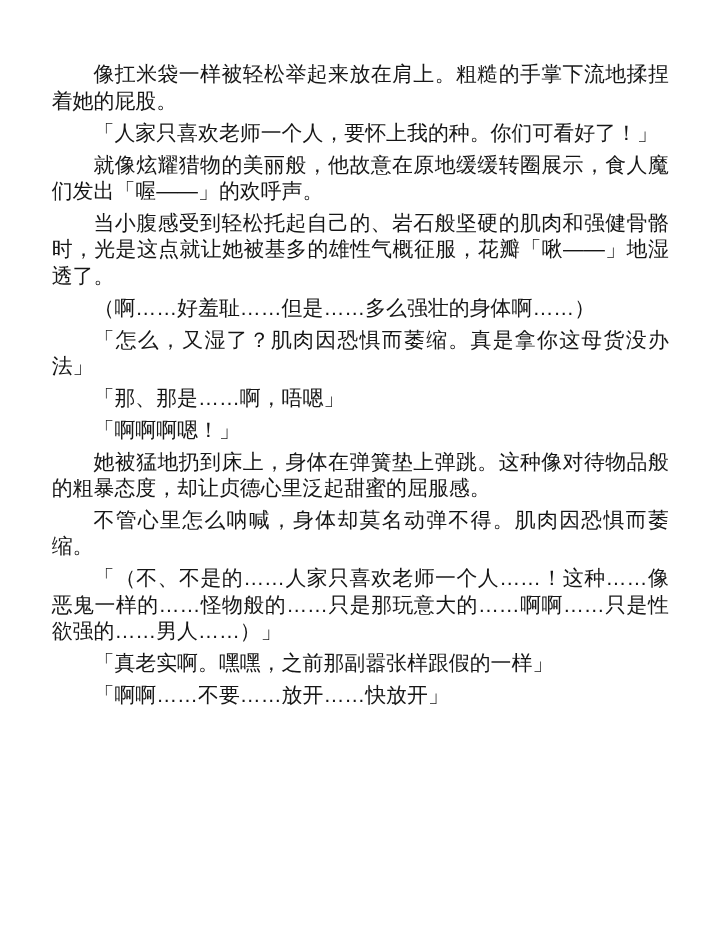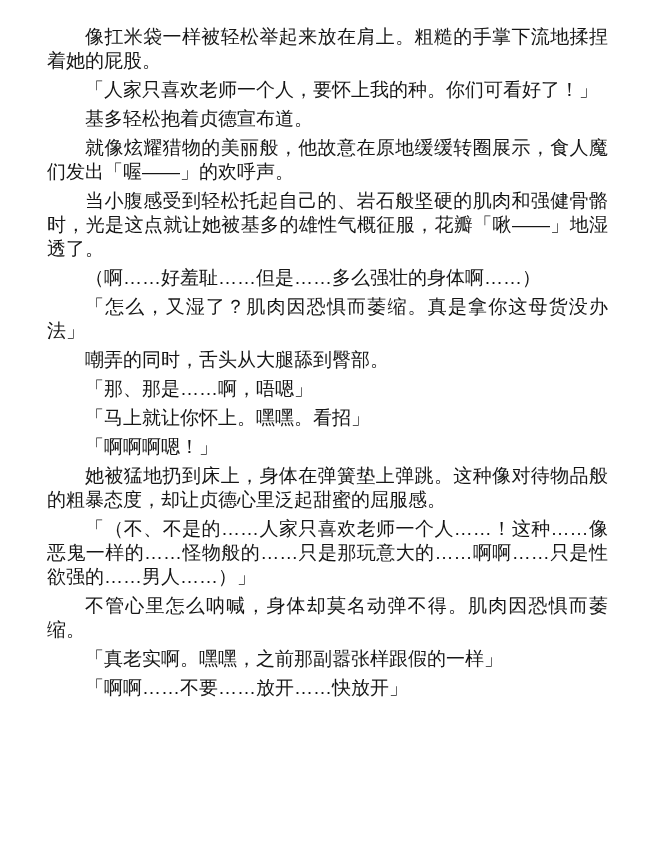--- a/index.html
+++ b/index.html
@@ -19,42 +19,40 @@
     padding: 25px 42px 0 47px;
     background: #ffffff;
   }
   .novel-body {
     font-family: "Liberation Sans", "DejaVu Sans", sans-serif;
     font-size: 19px;
     line-height: 24px;
     color: #161616;
     text-align: justify;
     letter-spacing: 0;
+    margin-top: 32px;
   }
   .novel-body p {
     margin: 0 0 5px 0;
     text-indent: 2em;
     word-break: break-all;
   }
 </style>
 </head>
 <body style="background: rgb(255, 255, 255);">
 
 <div class="page">
   <div class="novel-body" id="novel-body" style="color: rgb(22, 22, 22);">
       <p>像扛米袋一样被轻松举起来放在肩上。粗糙的手掌下流地揉捏着她的屁股。</p>
       <p>「人家只喜欢老师一个人，要怀上我的种。你们可看好了！」</p>
-      <p>基多轻松抱着贞德宣布道。</p>
       <p>就像炫耀猎物的美丽般，他故意在原地缓缓转圈展示，食人魔们发出「喔——」的欢呼声。</p>
       <p>当小腹感受到轻松托起自己的、岩石般坚硬的肌肉和强健骨骼时，光是这点就让她被基多的雄性气概征服，花瓣「啾——」地湿透了。</p>
       <p>（啊……好羞耻……但是……多么强壮的身体啊……）</p>
       <p>「怎么，又湿了？肌肉因恐惧而萎缩。真是拿你这母货没办法」</p>
-      <p>嘲弄的同时，舌头从大腿舔到臀部。</p>
       <p>「那、那是……啊，唔嗯」</p>
-      <p>「马上就让你怀上。嘿嘿。看招」</p>
       <p>「啊啊啊嗯！」</p>
       <p>她被猛地扔到床上，身体在弹簧垫上弹跳。这种像对待物品般的粗暴态度，却让贞德心里泛起甜蜜的屈服感。</p>
+      <p>不管心里怎么呐喊，身体却莫名动弹不得。肌肉因恐惧而萎缩。</p>
       <p>「（不、不是的……人家只喜欢老师一个人……！这种……像恶鬼一样的……怪物般的……只是那玩意大的……啊啊……只是性欲强的……男人……）」</p>
-      <p>不管心里怎么呐喊，身体却莫名动弹不得。肌肉因恐惧而萎缩。</p>
       <p>「真老实啊。嘿嘿，之前那副嚣张样跟假的一样」</p>
       <p>「啊啊……不要……放开……快放开」</p>
     </div>
 </div>
 
 </body></html>

